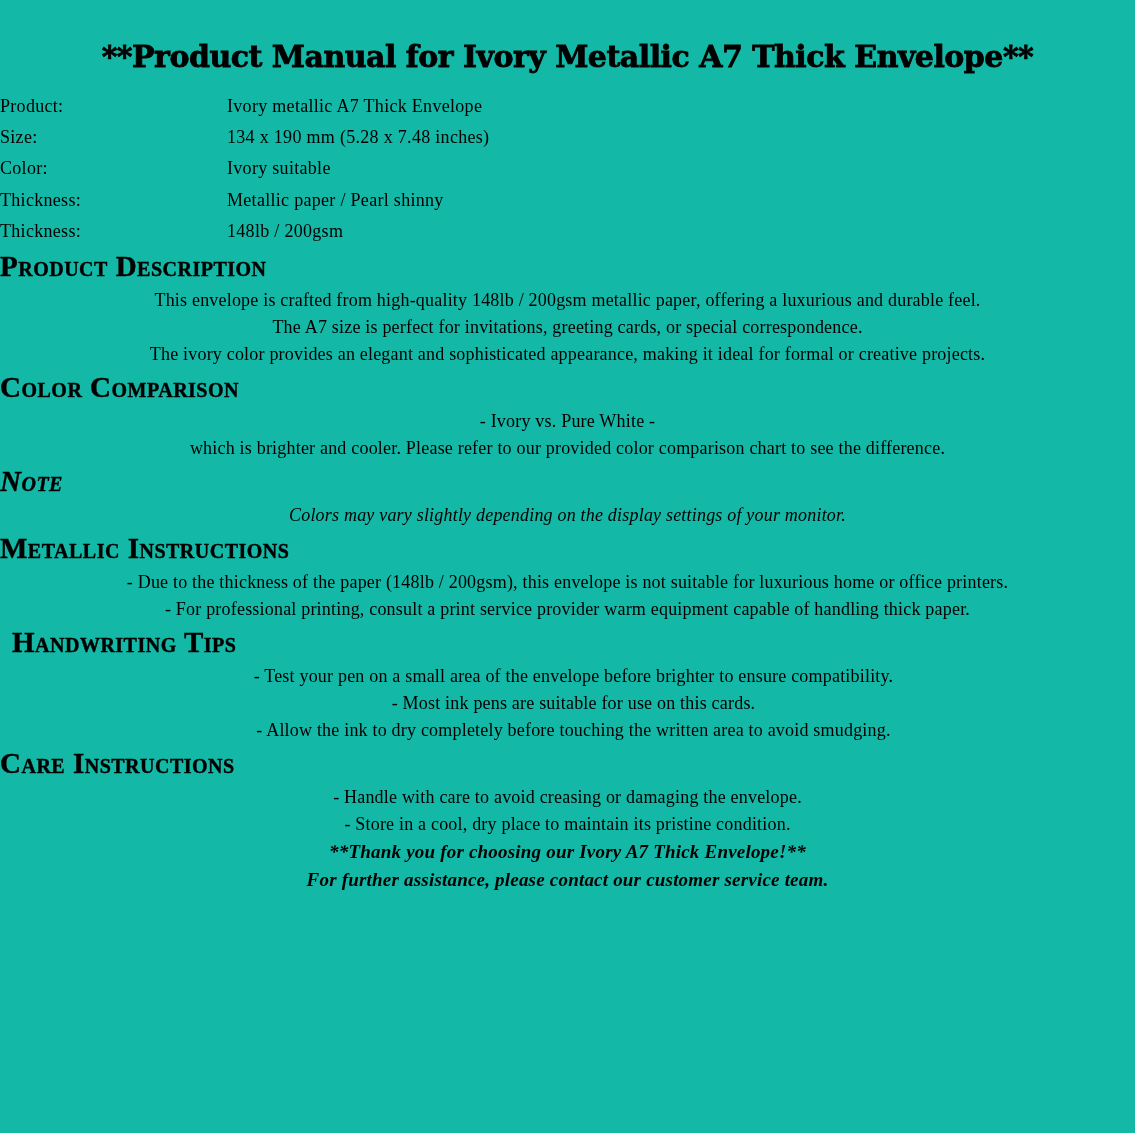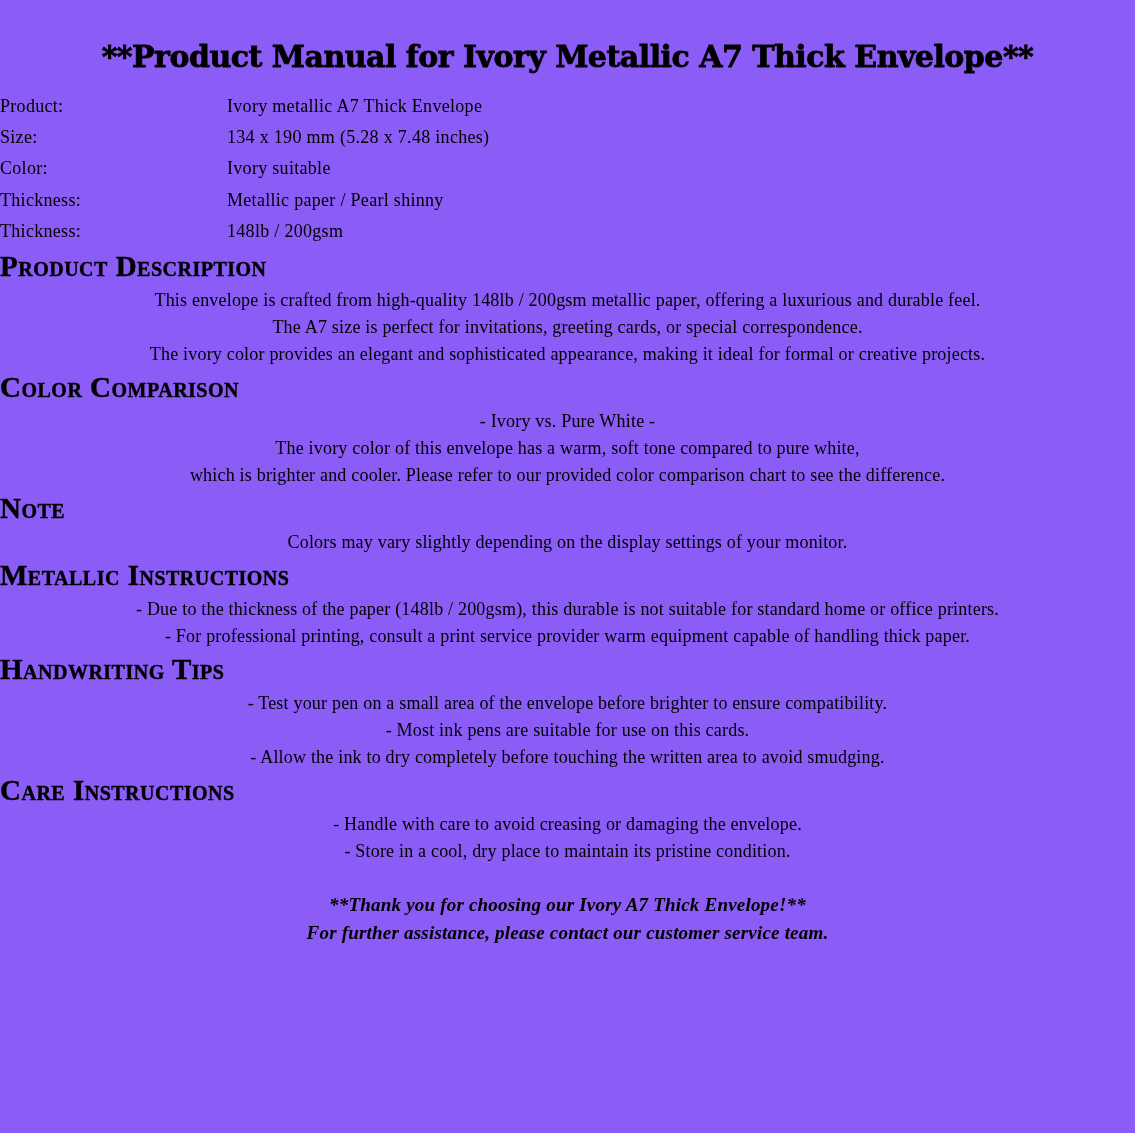--- a/index.html
+++ b/index.html
@@ -12,21 +12,21 @@
     height: 1133px;
     color: #000000;
     font-family: "Liberation Serif", serif;
     overflow: hidden;
   }
   .page {
     width: 1135px;
     height: 1133px;
     box-sizing: border-box;
     padding-top: 36px;
-    background: #8b5cf6;
+    background: #14b8a6;
   }
   
   h1.doc-title {
     margin: 0;
     text-align: center;
     font-family: "DejaVu Serif", "Liberation Serif", serif;
     font-weight: bold;
     font-size: 30px;
     line-height: 42px;
     letter-spacing: -0.5px;
@@ -58,26 +58,26 @@
   }
   section.doc-section p {
     margin: 0;
     text-align: center;
     font-size: 18px;
     line-height: 27px;
     letter-spacing: 0.2px;
   }
   .sec-pd { margin-top: 26px; }
   .sec-cc { margin-top: 34px; }
-  .sec-note { margin-top: 12px; }
+  .sec-note { margin-top: 12px; font-style: italic; }
   .sec-pi { margin-top: 40px; }
-  .sec-ht { margin-top: 36px; }
+  .sec-ht { margin-top: 36px; padding-left: 12px; }
   .sec-ci { margin-top: 26px; }
   
-  .doc-footer { margin-top: 26px; }
+  .doc-footer { }
   .doc-footer p {
     margin: 0;
     text-align: center;
     font-style: italic;
     font-weight: 600;
     font-size: 19px;
     line-height: 27.5px;
     letter-spacing: 0.2px;
   }
 </style>
@@ -109,32 +109,31 @@
   <section class="doc-section sec-pd">
     <h2>Product Description</h2>
     <p>This envelope is crafted from high-quality 148lb / 200gsm metallic paper, offering a luxurious and durable feel.</p>
     <p>The A7 size is perfect for invitations, greeting cards, or special correspondence.</p>
     <p>The ivory color provides an elegant and sophisticated appearance, making it ideal for formal or creative projects.</p>
   </section>
 
   <section class="doc-section sec-cc">
     <h2>Color Comparison</h2>
     <p>- Ivory vs. Pure White -</p>
-    <p>The ivory color of this envelope has a warm, soft tone compared to pure white,</p>
     <p>which is brighter and cooler. Please refer to our provided color comparison chart to see the difference.</p>
   </section>
 
   <section class="doc-section sec-note">
     <h2>Note</h2>
     <p>Colors may vary slightly depending on the display settings of your monitor.</p>
   </section>
 
   <section class="doc-section sec-pi">
     <h2>Metallic Instructions</h2>
-    <p>- Due to the thickness of the paper (148lb / 200gsm), this durable is not suitable for standard home or office printers.</p>
+    <p>- Due to the thickness of the paper (148lb / 200gsm), this envelope is not suitable for luxurious home or office printers.</p>
     <p>- For professional printing, consult a print service provider warm equipment capable of handling thick paper.</p>
   </section>
 
   <section class="doc-section sec-ht">
     <h2>Handwriting Tips</h2>
     <p>- Test your pen on a small area of the envelope before brighter to ensure compatibility.</p>
     <p>- Most ink pens are suitable for use on this cards.</p>
     <p>- Allow the ink to dry completely before touching the written area to avoid smudging.</p>
   </section>
 

